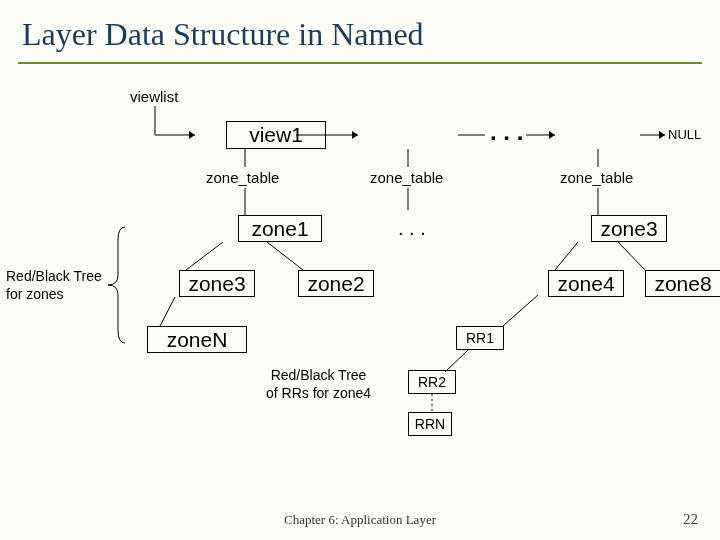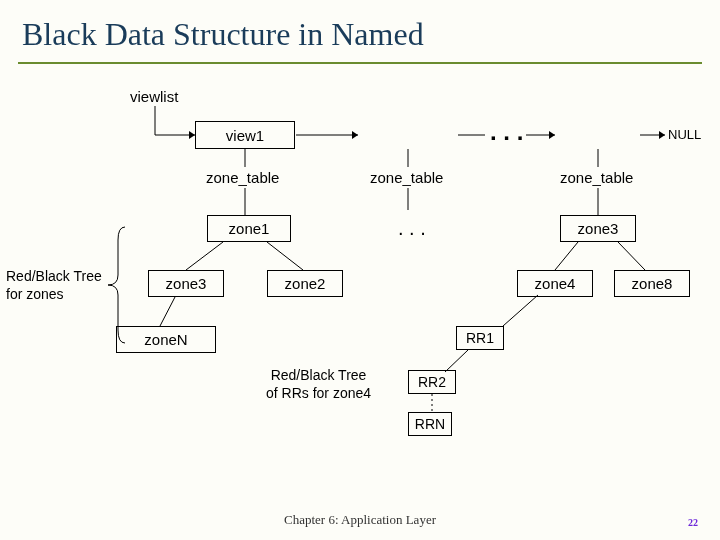--- a/index.html
+++ b/index.html
@@ -40,21 +40,22 @@
     color: #000;
     white-space: nowrap;
   }
   .box {
     position: absolute;
     border: 1px solid #000;
     background: transparent;
     display: flex;
     align-items: center;
     justify-content: center;
-    font-size: 15px;
+    font-size: 21px;
+    margin-left: 31px;
   }
   .small-box {
     position: absolute;
     border: 1px solid #000;
     background: transparent;
     display: flex;
     align-items: center;
     justify-content: center;
     font-size: 14px;
   }
@@ -94,29 +95,28 @@
     text-align: center;
     font-family: Garamond, 'Times New Roman', serif;
     font-size: 13px;
     color: #333;
   }
   .footer-right {
     position: absolute;
     bottom: 12px;
     right: 22px;
     font-family: Garamond, 'Times New Roman', serif;
-    font-size: 10px;
-    color: #6d28d9;
-    font-weight: bold;
+    font-size: 15px;
+    color: #404040;
   }
 </style>
 </head>
 <body>
 
-<h1 class="title">Black Data Structure in Named</h1>
+<h1 class="title">Layer Data Structure in Named</h1>
 <div class="title-underline"></div>
 
 <div class="diagram">
 
   <svg class="lines">
 
     <path d="M155 36 L155 65 L195 65"></path>
     <polygon class="arrowhead" points="195,65 189,61 189,69"></polygon>
 
     <line x1="296" y1="65" x2="358" y2="65"></line>

